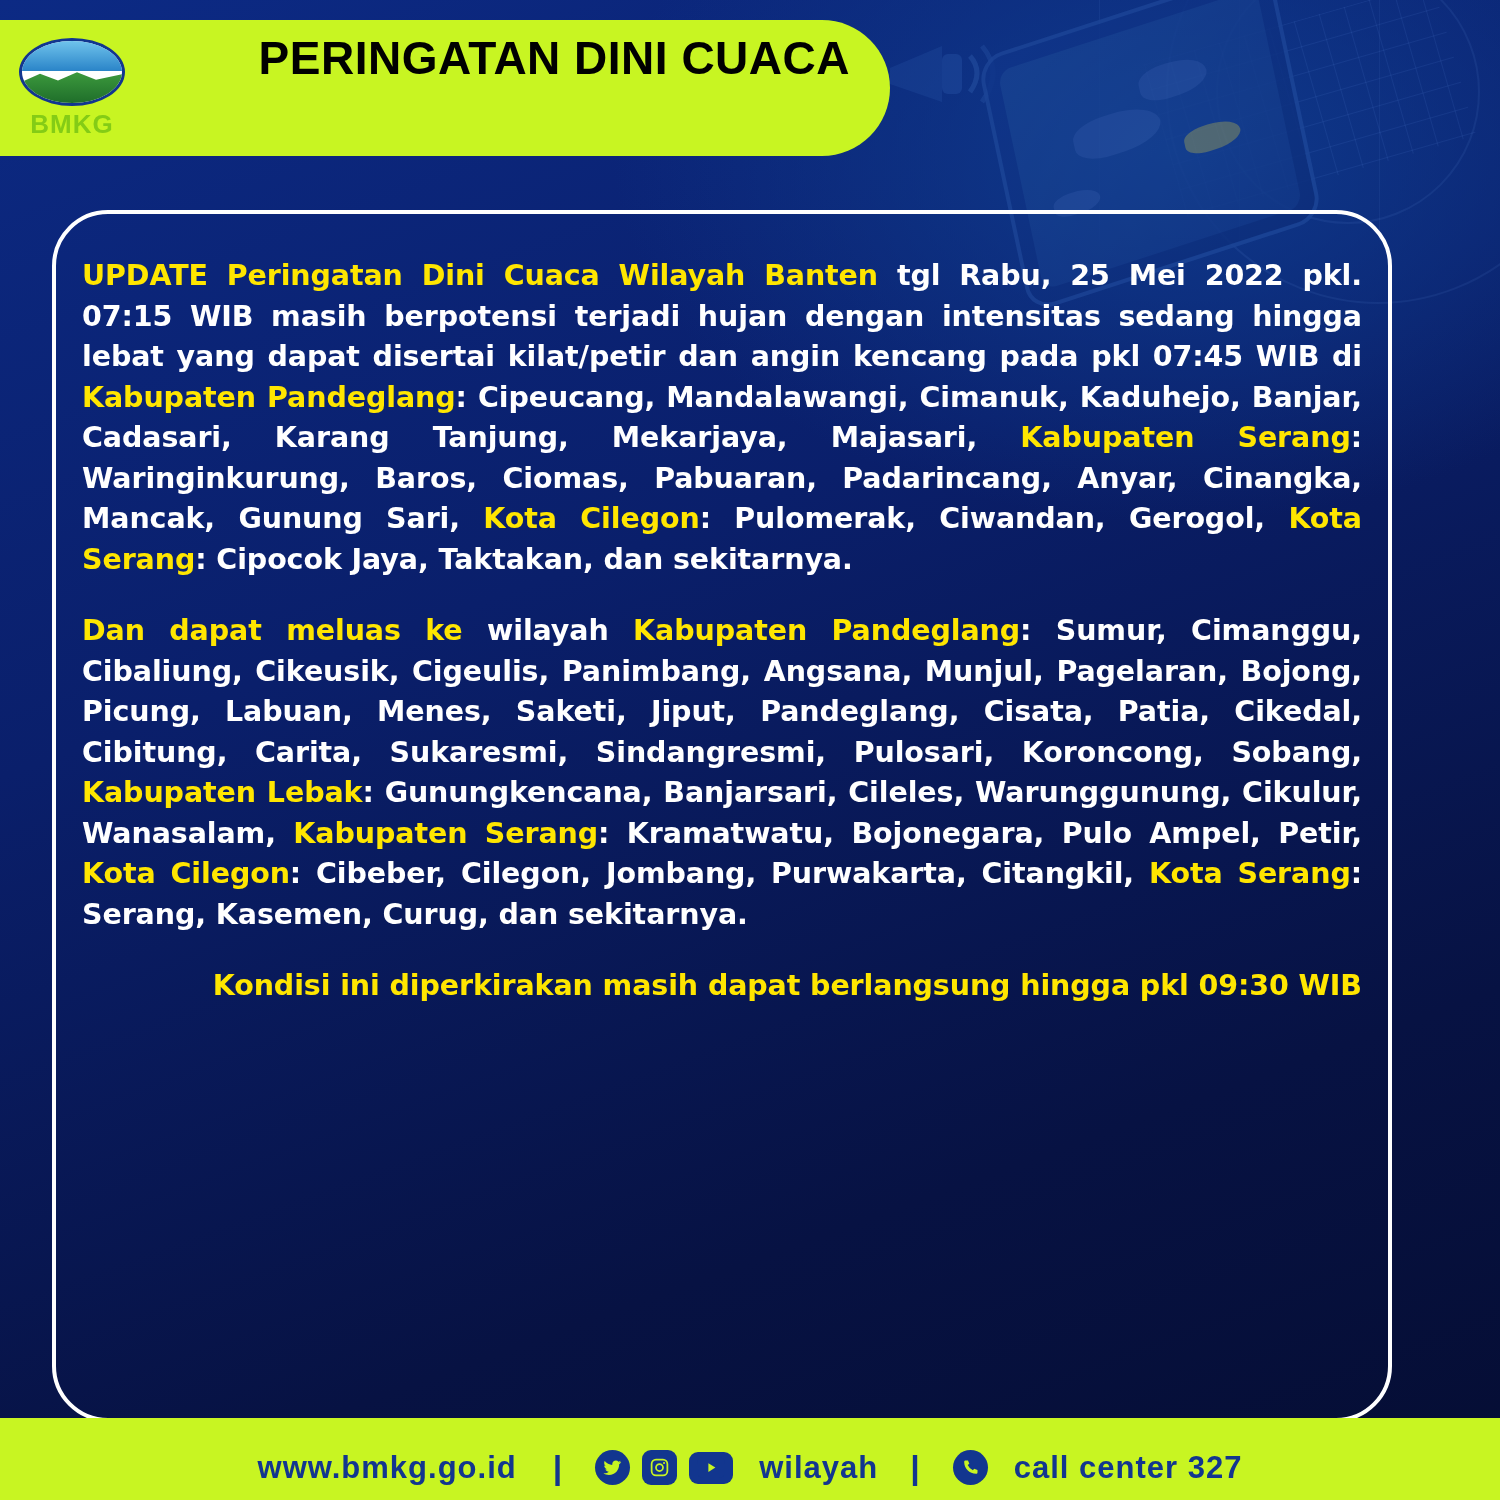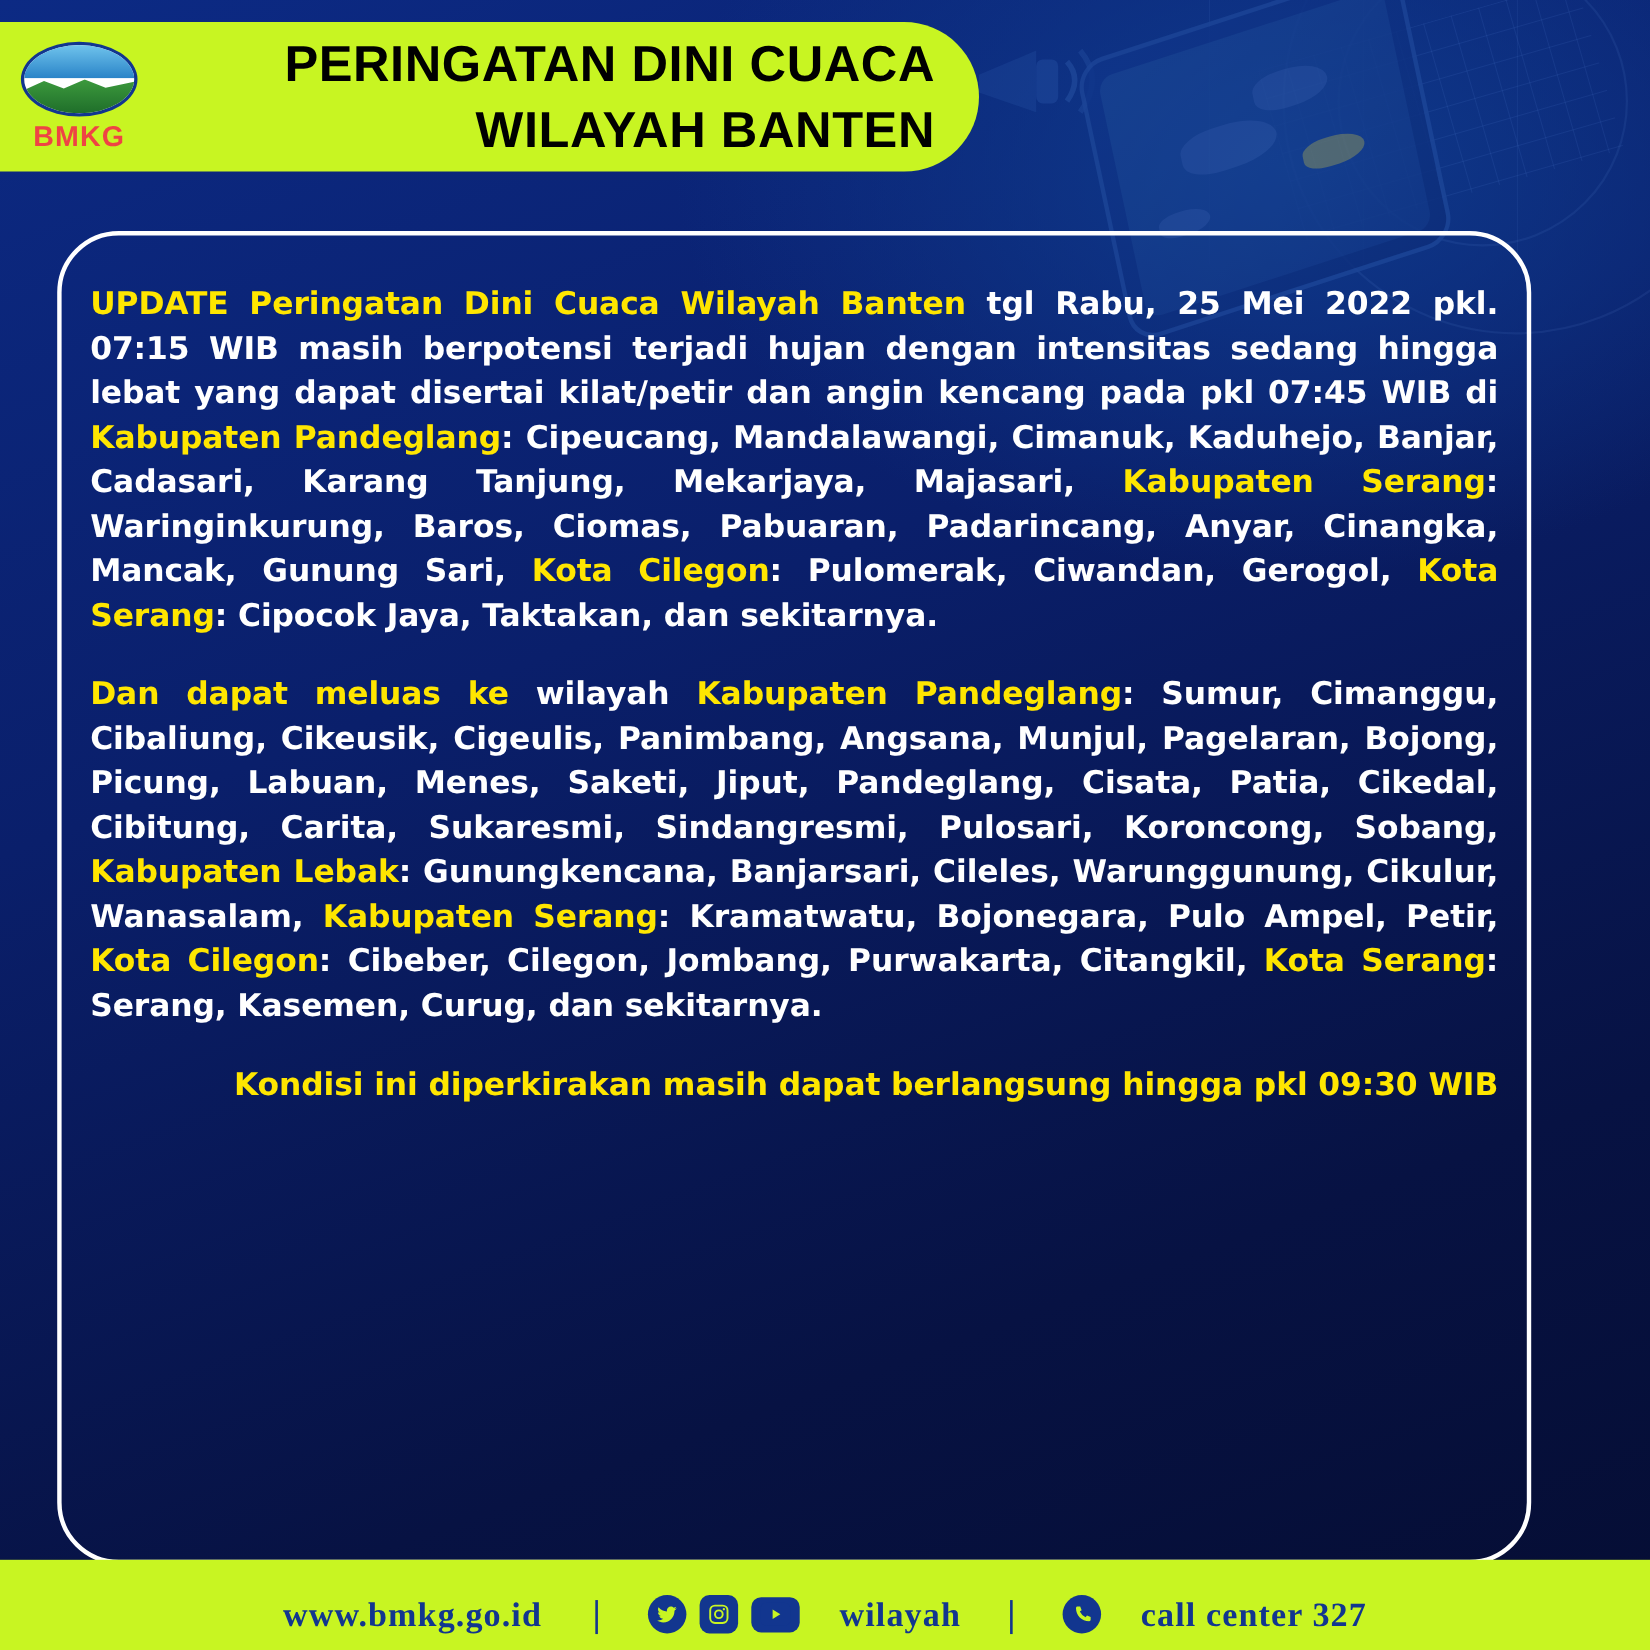--- a/index.html
+++ b/index.html
@@ -77,21 +77,21 @@
     width: 100%;
     height: 55%;
     background: linear-gradient(180deg,#3f9e3f 0%, #1f6e2a 100%);
     clip-path: polygon(0 38%, 18% 14%, 36% 34%, 55% 10%, 74% 32%, 100% 16%, 100% 100%, 0 100%);
   }
   .logo-text {
     font-family: "Liberation Sans", sans-serif;
     font-weight: bold;
     font-size: 26px;
     letter-spacing: 1px;
-    color: #ef4444;
+    color: #84cc16;
     margin-top: 3px;
   }
   .header-title {
     position: absolute;
     left: 150px;
     top: 28px;
     width: 700px;
     text-align: right;
     color: #000000;
     font-family: "Liberation Sans", sans-serif;
@@ -206,23 +206,23 @@
     height: 82px;
     background: #c8f522;
     display: flex;
     align-items: center;
     justify-content: center;
     gap: 0;
   }
   .footer-inner {
     display: flex;
     align-items: center;
-    gap: 36px;
+    gap: 26px;
     color: #12368f;
-    font-family: Liberation Serif, serif;
+    font-family: Liberation Sans, sans-serif;
     font-weight: bold;
     font-size: 31px;
     letter-spacing: 1px;
     margin-top: 17px;
   }
   .f-sep {
     color: #12368f;
     font-weight: bold;
     font-size: 34px;
     padding: 0 6px;
@@ -289,21 +289,20 @@
   <div class="header-green"></div>
   <div class="logo-box">
     <div class="logo-oval">
       <div class="logo-sky"></div>
       <div class="logo-ground"></div>
     </div>
     <div class="logo-text">BMKG</div>
   </div>
   <div class="header-title">
     <div>PERINGATAN DINI CUACA</div>
-    <div>WILAYAH BANTEN</div>
   </div>
 </div>
 
 <div class="panel">
   <div class="panel-inner">
 
     <p class="para"><span class="hl">UPDATE Peringatan Dini Cuaca Wilayah Banten</span><span> tgl Rabu, 25 Mei 2022 pkl. 07:15 WIB masih berpotensi terjadi hujan dengan intensitas sedang hingga lebat yang dapat disertai kilat/petir dan angin kencang pada pkl 07:45 WIB di </span><span class="hl">Kabupaten Pandeglang</span><span>: Cipeucang, Mandalawangi, Cimanuk, Kaduhejo, Banjar, Cadasari, Karang Tanjung, Mekarjaya, Majasari, </span><span class="hl">Kabupaten Serang</span><span>: Waringinkurung, Baros, Ciomas, Pabuaran, Padarincang, Anyar, Cinangka, Mancak, Gunung Sari, </span><span class="hl">Kota Cilegon</span><span>: Pulomerak, Ciwandan, Gerogol, </span><span class="hl">Kota Serang</span><span>: Cipocok Jaya, Taktakan, dan sekitarnya.</span></p>
 
     <p class="para"><span class="hl">Dan dapat meluas ke</span><span> wilayah </span><span class="hl">Kabupaten Pandeglang</span><span>: Sumur, Cimanggu, Cibaliung, Cikeusik, Cigeulis, Panimbang, Angsana, Munjul, Pagelaran, Bojong, Picung, Labuan, Menes, Saketi, Jiput, Pandeglang, Cisata, Patia, Cikedal, Cibitung, Carita, Sukaresmi, Sindangresmi, Pulosari, Koroncong, Sobang, </span><span class="hl">Kabupaten Lebak</span><span>: Gunungkencana, Banjarsari, Cileles, Warunggunung, Cikulur, Wanasalam, </span><span class="hl">Kabupaten Serang</span><span>: Kramatwatu, Bojonegara, Pulo Ampel, Petir, </span><span class="hl">Kota Cilegon</span><span>: Cibeber, Cilegon, Jombang, Purwakarta, Citangkil, </span><span class="hl">Kota Serang</span><span>: Serang, Kasemen, Curug, dan sekitarnya.</span></p>
 

